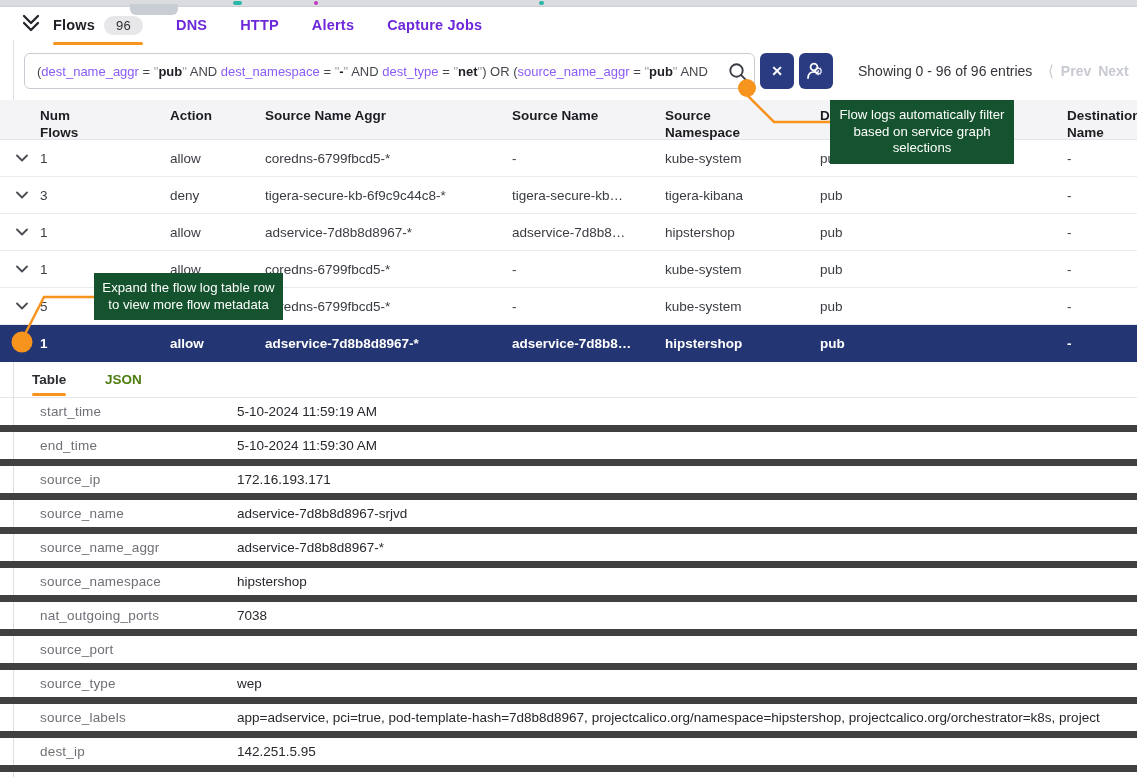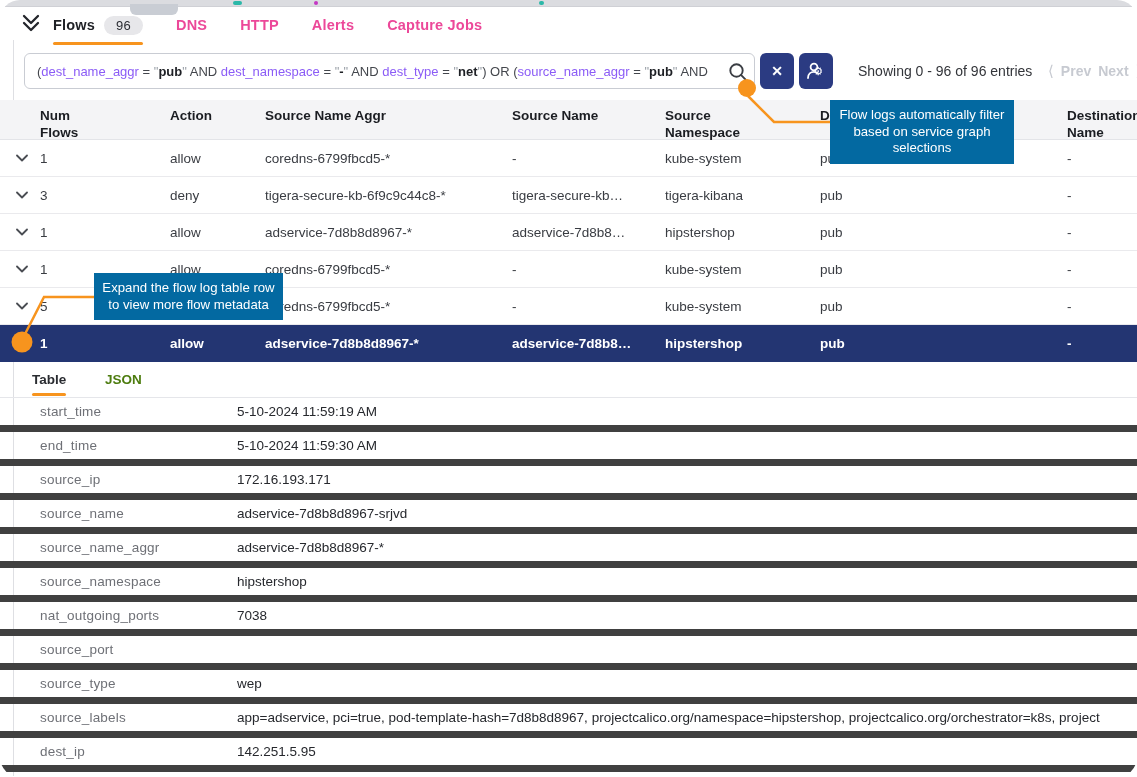--- a/index.html
+++ b/index.html
@@ -1,35 +1,34 @@
 <!DOCTYPE html>
 <html><head>
 <meta charset="utf-8">
 <style>
   * { margin:0; padding:0; box-sizing:border-box; }
   html,body { background:#fff; }
   #app {
     position:relative; width:1137px; height:777px; overflow:hidden;
     background:#fff; font-family:"Liberation Sans", sans-serif;
     color:#26282d;
-    border-radius:20px;
   }
   
   .top-strip { position:absolute; left:0; top:0; width:1137px; height:7px; background:#dbdce0; border-bottom:1px solid #cfd0d5; }
   .mark { position:absolute; border-radius:2px; }
   .blob { position:absolute; left:130px; top:4px; width:48px; height:11px; background:#c9cdd4; border-radius:0 0 6px 6px; }
 
   .left-border { position:absolute; left:13px; top:40px; width:1px; height:737px; background:#dedfe3; }
 
   
   .tab-bar { position:absolute; left:0; top:8px; width:1137px; height:38px; display:flex; align-items:center; }
   .collapse-btn { position:absolute; left:20px; top:4px; width:22px; height:24px; cursor:pointer; }
   .tabs { position:absolute; left:53px; top:0; height:34px; display:flex; align-items:center; gap:33px; }
   .tab { position:relative; height:34px; display:flex; align-items:center; gap:9px;
-         font-size:14.5px; font-weight:700; color:#ec4899; letter-spacing:.2px; cursor:pointer; }
+         font-size:14.5px; font-weight:700; color:#6d28d9; letter-spacing:.2px; cursor:pointer; }
   .tab.active { color:#1f2126; }
   .tab.active::after { content:""; position:absolute; left:0; right:0; bottom:-3px; height:3.5px; background:#f7941e; border-radius:2px; }
   .pill { background:#e7e7ea; color:#2b2d33; font-size:13px; font-weight:400;
           border-radius:13px; padding:3px 12px; line-height:1; }
 
   
   .query-box { position:absolute; left:24px; top:53px; width:731px; height:36px;
                border:1.3px solid #c9ccd3; border-radius:6px; background:#fff; overflow:hidden; }
   .query-text { position:absolute; left:12px; right:30px; top:0; height:100%; display:flex; align-items:center;
                 white-space:pre; overflow:hidden; font-size:13px; }
@@ -76,21 +75,21 @@
 
   #detail-rows { position:absolute; left:0; top:398px; width:1137px; }
   .drow { position:relative; width:1137px; height:34px; border-bottom:7px solid #404040; }
   .drow .k { position:absolute; left:40px; top:0; height:100%; display:flex; align-items:center;
              font-size:13.5px; color:#6e7076; letter-spacing:.2px; }
   .drow .v { position:absolute; left:237px; top:0; height:100%; display:flex; align-items:center;
              font-size:13.5px; color:#26282d; white-space:nowrap; }
 
   
   .overlay { position:absolute; left:0; top:0; width:1137px; height:777px; pointer-events:none; z-index:25; }
-  .callout { position:absolute; background:#0369a1; color:#fff; font-size:13.2px; line-height:16.5px;
+  .callout { position:absolute; background:#14532d; color:#fff; font-size:13.2px; line-height:16.5px;
              text-align:center; padding:7px 8px; z-index:30; }
   .callout-1 { left:830px; top:100px; width:184px; }
   .callout-2 { left:94px; top:273px; width:189px; }
 </style>
 </head>
 <body>
 
 <div id="app">
 
   <div class="top-strip">

